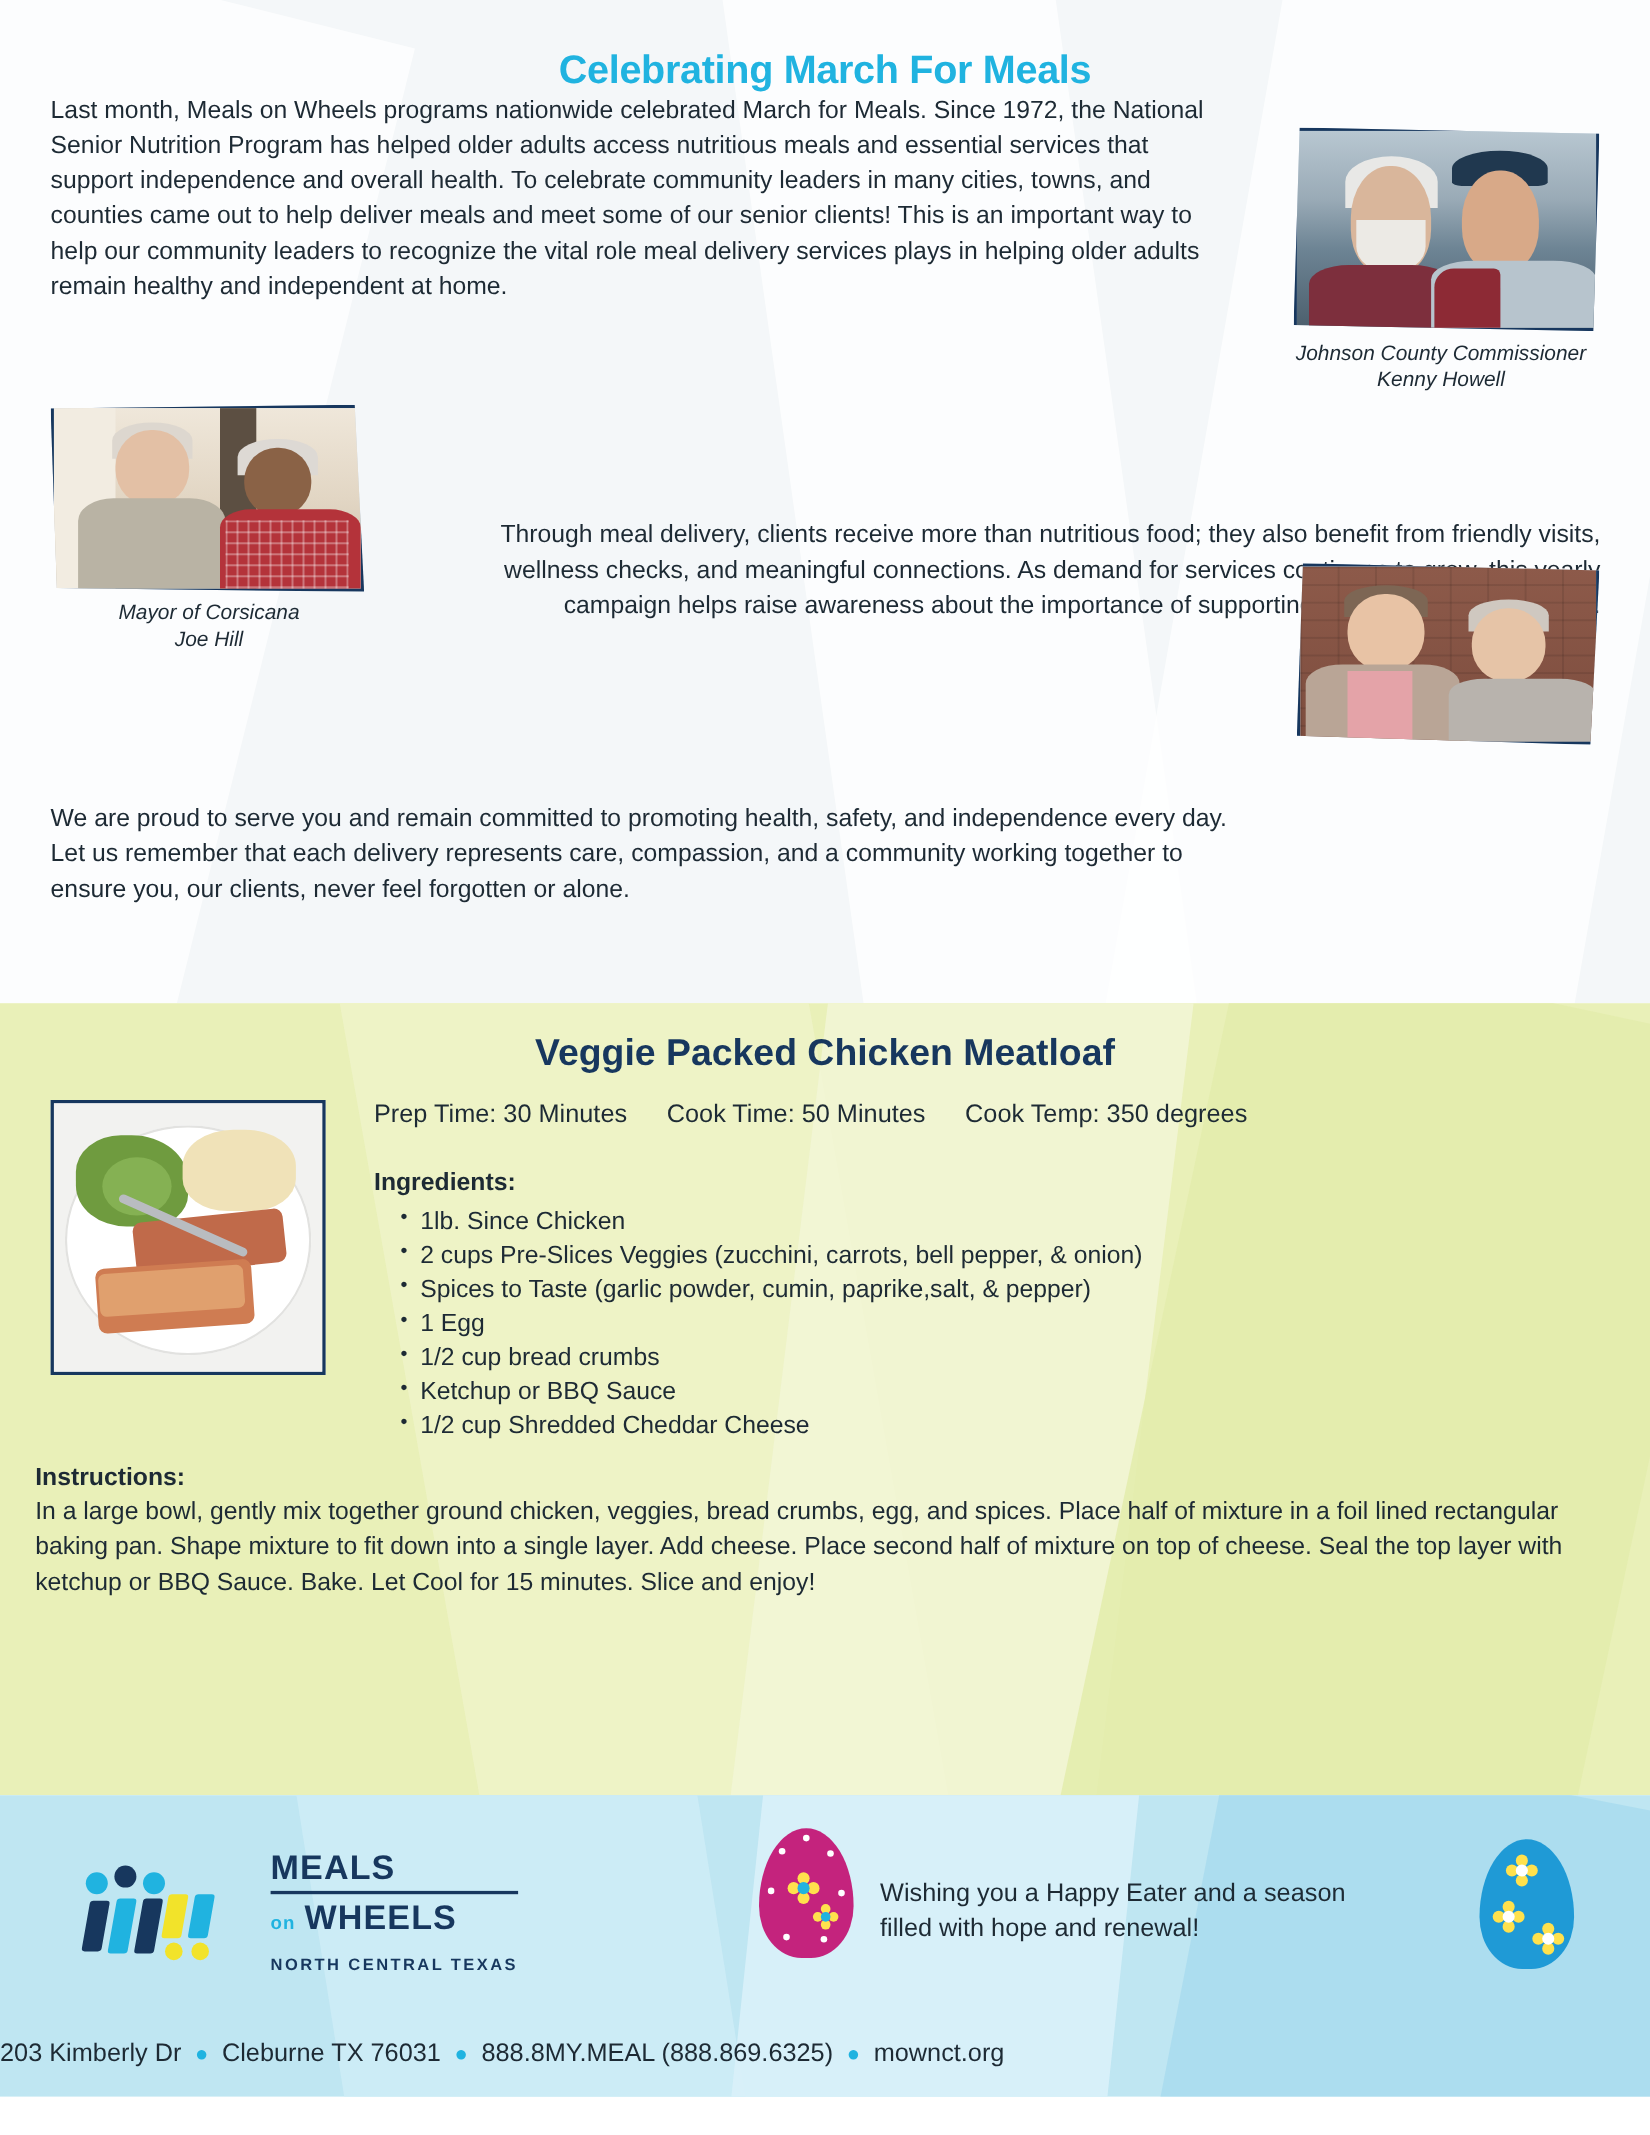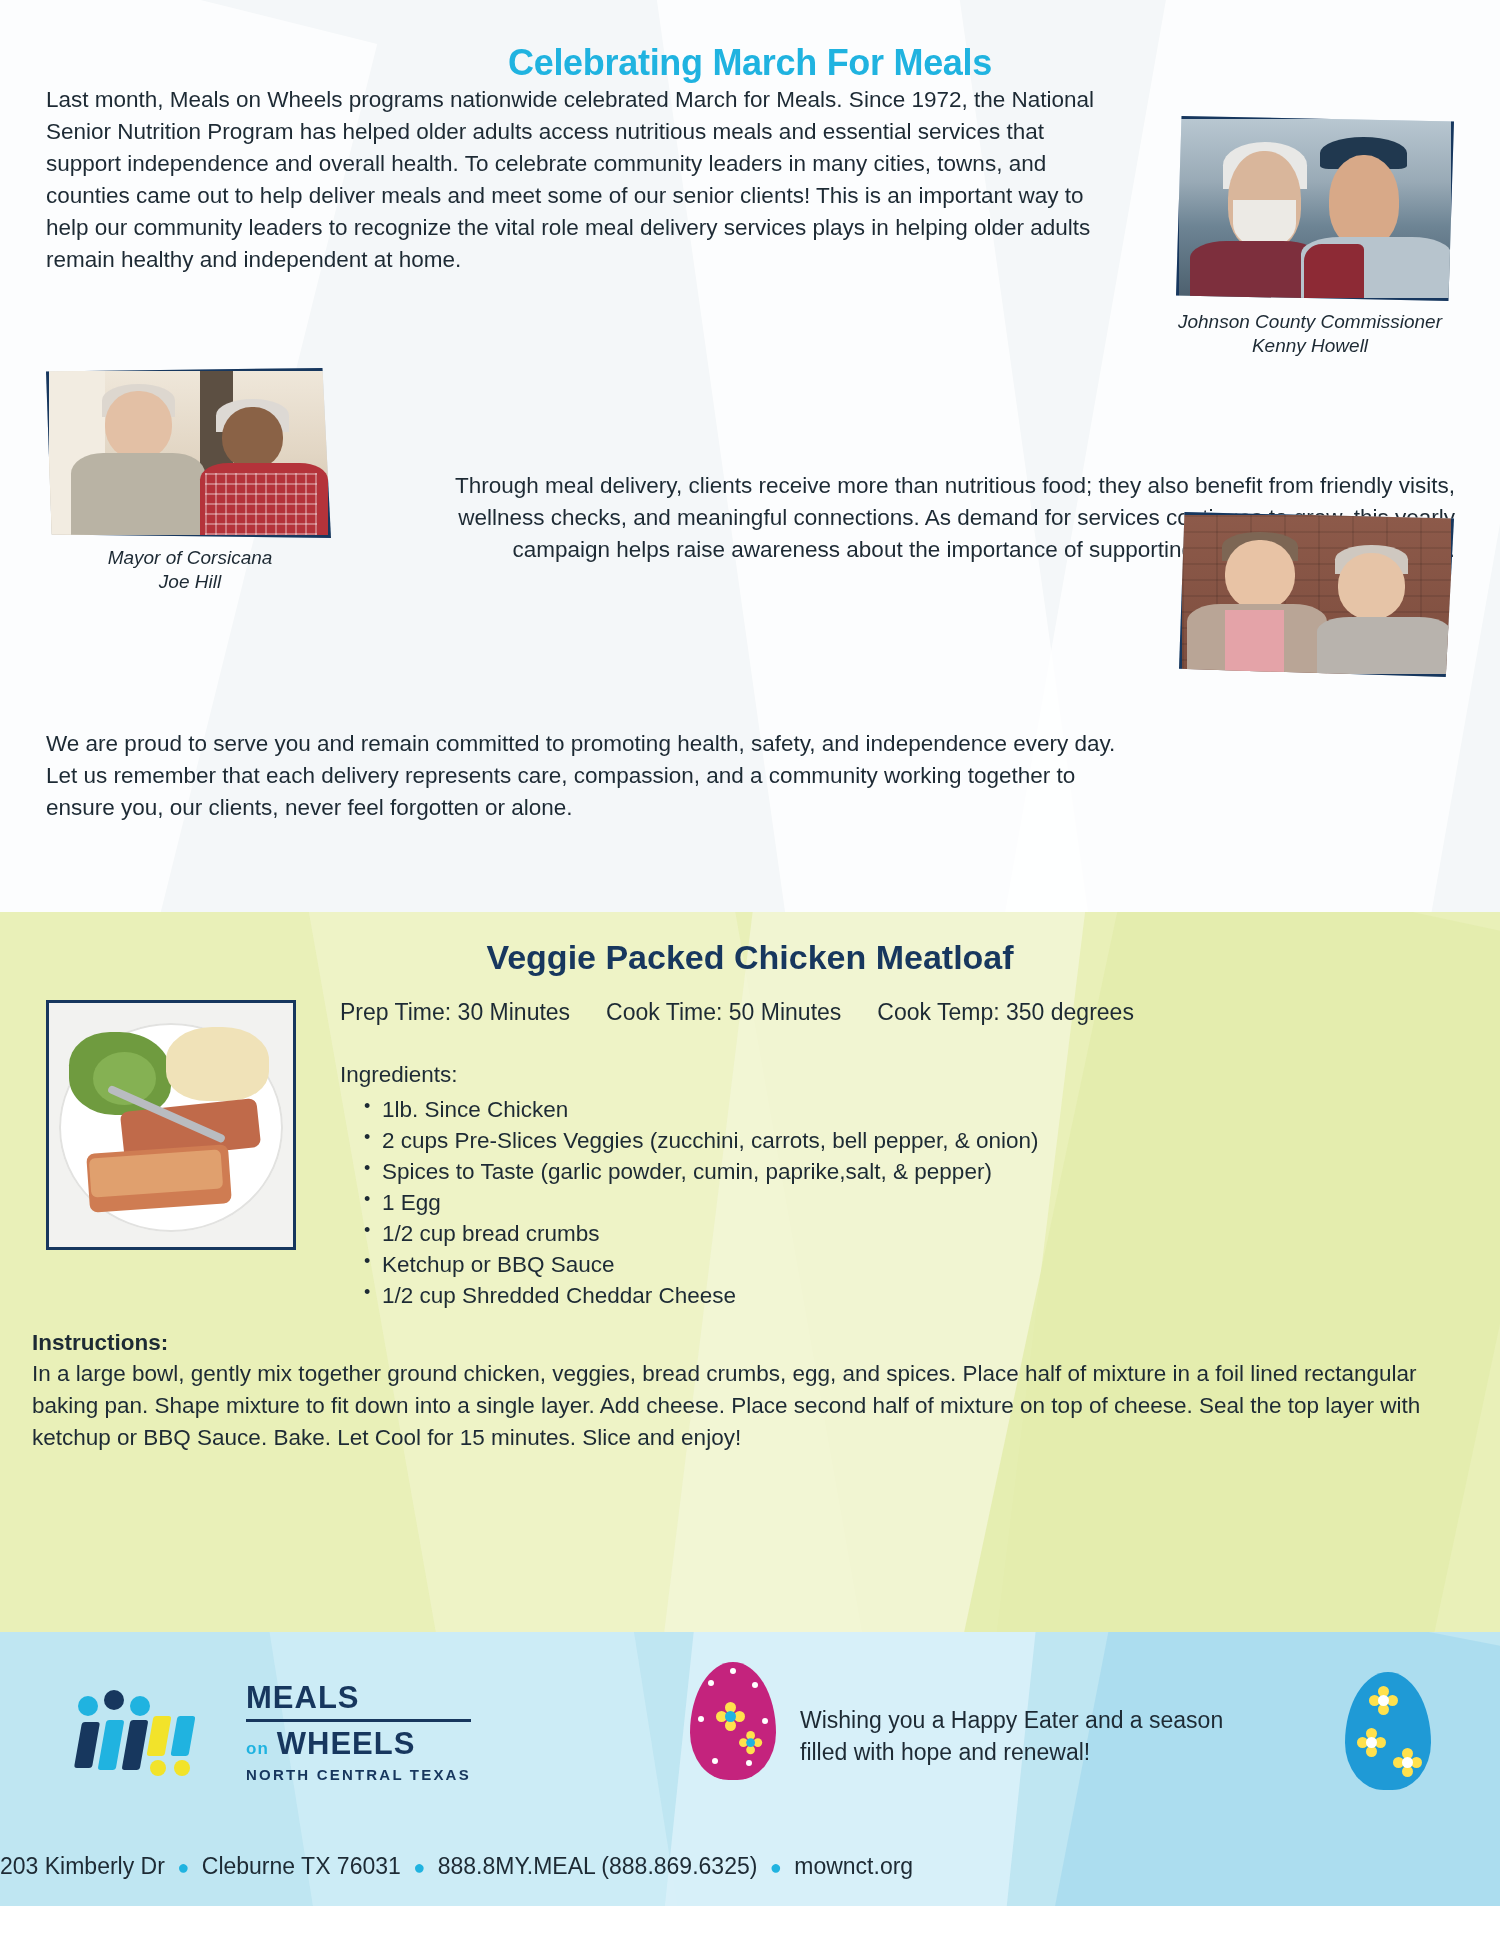--- a/index.html
+++ b/index.html
@@ -187,21 +187,21 @@
   .food-loaf1 { position: absolute; left: 30%; top: 42%; width: 56%; height: 20%; background: #c06a4a; border-radius: 8px; transform: rotate(-6deg); }
   .food-loaf2 { position: absolute; left: 16%; top: 60%; width: 58%; height: 24%; background: #cf7c52; border-radius: 8px; transform: rotate(-4deg); }
   .food-loaf2b { position: absolute; left: 17%; top: 62%; width: 54%; height: 16%; background: #e0a06e; border-radius: 6px; transform: rotate(-4deg); }
   .food-fork { position: absolute; left: 22%; top: 44%; width: 52%; height: 8px; background: #b9bcc0; transform: rotate(24deg); border-radius: 4px; }
 
   .ingredients {
     position: absolute;
     left: 340px; top: 150px;
     width: 1100px;
   }
-  .ing-head { font-size: 22.5px; font-weight: normal; color: #1d2a34; }
+  .ing-head { font-size: 22.5px; font-weight: bold; color: #1d2a34; }
   ul.ing-list { list-style: none; margin: 6px 0 0 0; padding: 0 0 0 24px; }
   ul.ing-list li {
     font-size: 22.5px; line-height: 31px; color: #1d2a34;
     position: relative; padding-left: 18px;
   }
   ul.ing-list li::before {
     content: "•"; position: absolute; left: 0; top: -3px; font-size: 18px;
   }
 
   .instructions {
@@ -229,21 +229,21 @@
 
   
   .logo-wrap { position: absolute; left: 78px; top: 48px; display: flex; align-items: center; gap: 18px; }
   .logo-mark { position: relative; width: 150px; height: 84px; }
   .lm-dot { position: absolute; border-radius: 50%; }
   .lm-bar { position: absolute; border-radius: 3px; }
   .logo-text { color: #17375e; }
   .logo-l1 { font-size: 31px; font-weight: bold; letter-spacing: 1px; color: #17375e; }
   .logo-l2 { font-size: 31px; font-weight: bold; letter-spacing: 1px; color: #17375e; display: flex; align-items: baseline; gap: 8px; }
   .logo-on { font-size: 17px; font-weight: bold; color: #20b3e0; }
-  .logo-l3 { font-size: 15px; font-weight: bold; letter-spacing: 2.2px; color: #17375e; margin-top: 4px; }
+  .logo-l3 { font-size: 15px; font-weight: bold; letter-spacing: 2.2px; color: #17375e; margin-top: 16px; }
   .logo-rule { height: 3px; background: #17375e; width: 100%; margin: 3px 0 4px; }
 
   
   .egg { position: absolute; width: 86px; height: 118px; border-radius: 50% 50% 45% 45% / 60% 60% 40% 40%; }
   .egg-pink { left: 690px; top: 30px; background: #c4237d; }
   .egg-blue { left: 1345px; top: 40px; background: #1f9ad6; }
   .egg-dot { position: absolute; width: 6px; height: 6px; border-radius: 50%; background: #ffffff; }
   .flower { position: absolute; width: 30px; height: 30px; }
   .flower span { position: absolute; width: 11px; height: 11px; border-radius: 50%; background: #ffe14d; }
 

